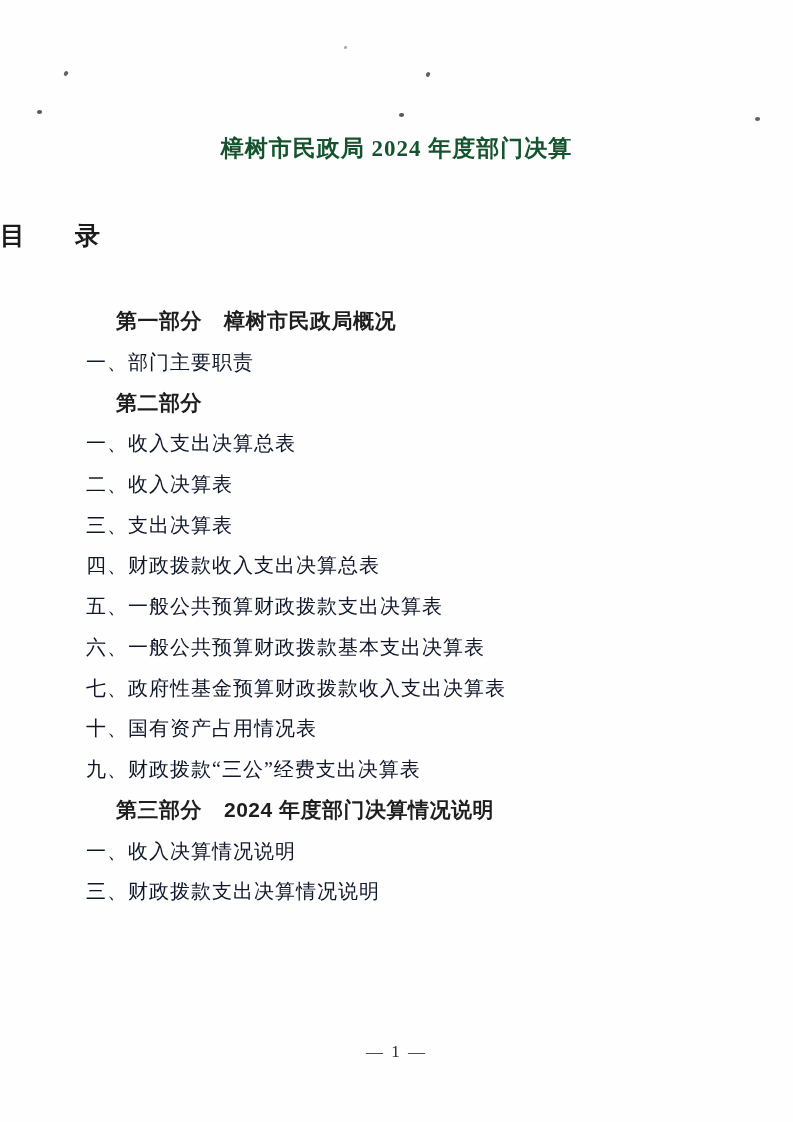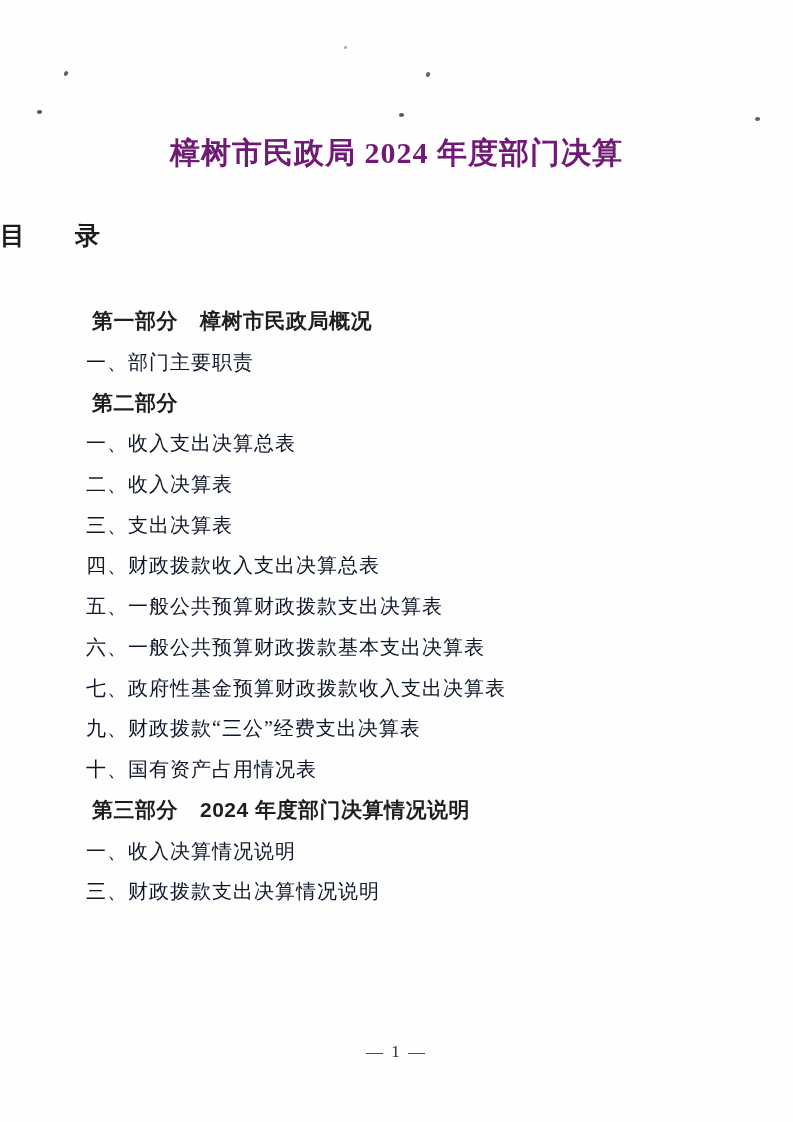--- a/index.html
+++ b/index.html
@@ -17,24 +17,24 @@
     font-family: "Liberation Serif", serif;
     color: #222;
   }
   .doc-title {
     position: absolute;
     top: 133px;
     left: 0;
     width: 100%;
     text-align: center;
     font-family: "Liberation Serif", serif;
-    font-size: 30px;
+    font-size: 23px;
     font-weight: bold;
     letter-spacing: 1px;
-    color: #701a75;
+    color: #14532d;
     white-space: pre;
   }
   .toc-heading {
     position: absolute;
     top: 219px;
     left: 0;
     width: 100%;
     text-align: left;
     font-family: "Liberation Serif", serif;
     font-size: 25px;
@@ -47,21 +47,21 @@
     top: 301px;
     left: 0;
     width: 100%;
   }
   .toc-line {
     height: 40.75px;
     display: flex;
     align-items: center;
   }
   .toc-line.section {
-    padding-left: 92px;
+    padding-left: 116px;
     gap: 22px;
     font-family: "Liberation Sans", sans-serif;
     font-size: 21px;
     font-weight: bold;
     color: #1e1e1e;
     letter-spacing: 0.5px;
   }
   .toc-line.item {
     padding-left: 86px;
     font-family: "Liberation Serif", serif;
@@ -139,24 +139,24 @@
     <div class="toc-line item">
       <span>五、一般公共预算财政拨款支出决算表</span>
     </div>
     <div class="toc-line item">
       <span>六、一般公共预算财政拨款基本支出决算表</span>
     </div>
     <div class="toc-line item">
       <span>七、政府性基金预算财政拨款收入支出决算表</span>
     </div>
     <div class="toc-line item">
-      <span>九、财政拨款“三公”经费支出决算表</span>
+      <span>十、国有资产占用情况表</span>
     </div>
     <div class="toc-line item">
-      <span>十、国有资产占用情况表</span>
+      <span>九、财政拨款“三公”经费支出决算表</span>
     </div>
 
     <div class="toc-line section">
       <span>第三部分</span>
       <span>2024 年度部门决算情况说明</span>
     </div>
     <div class="toc-line item">
       <span>一、收入决算情况说明</span>
     </div>
     <div class="toc-line item">

